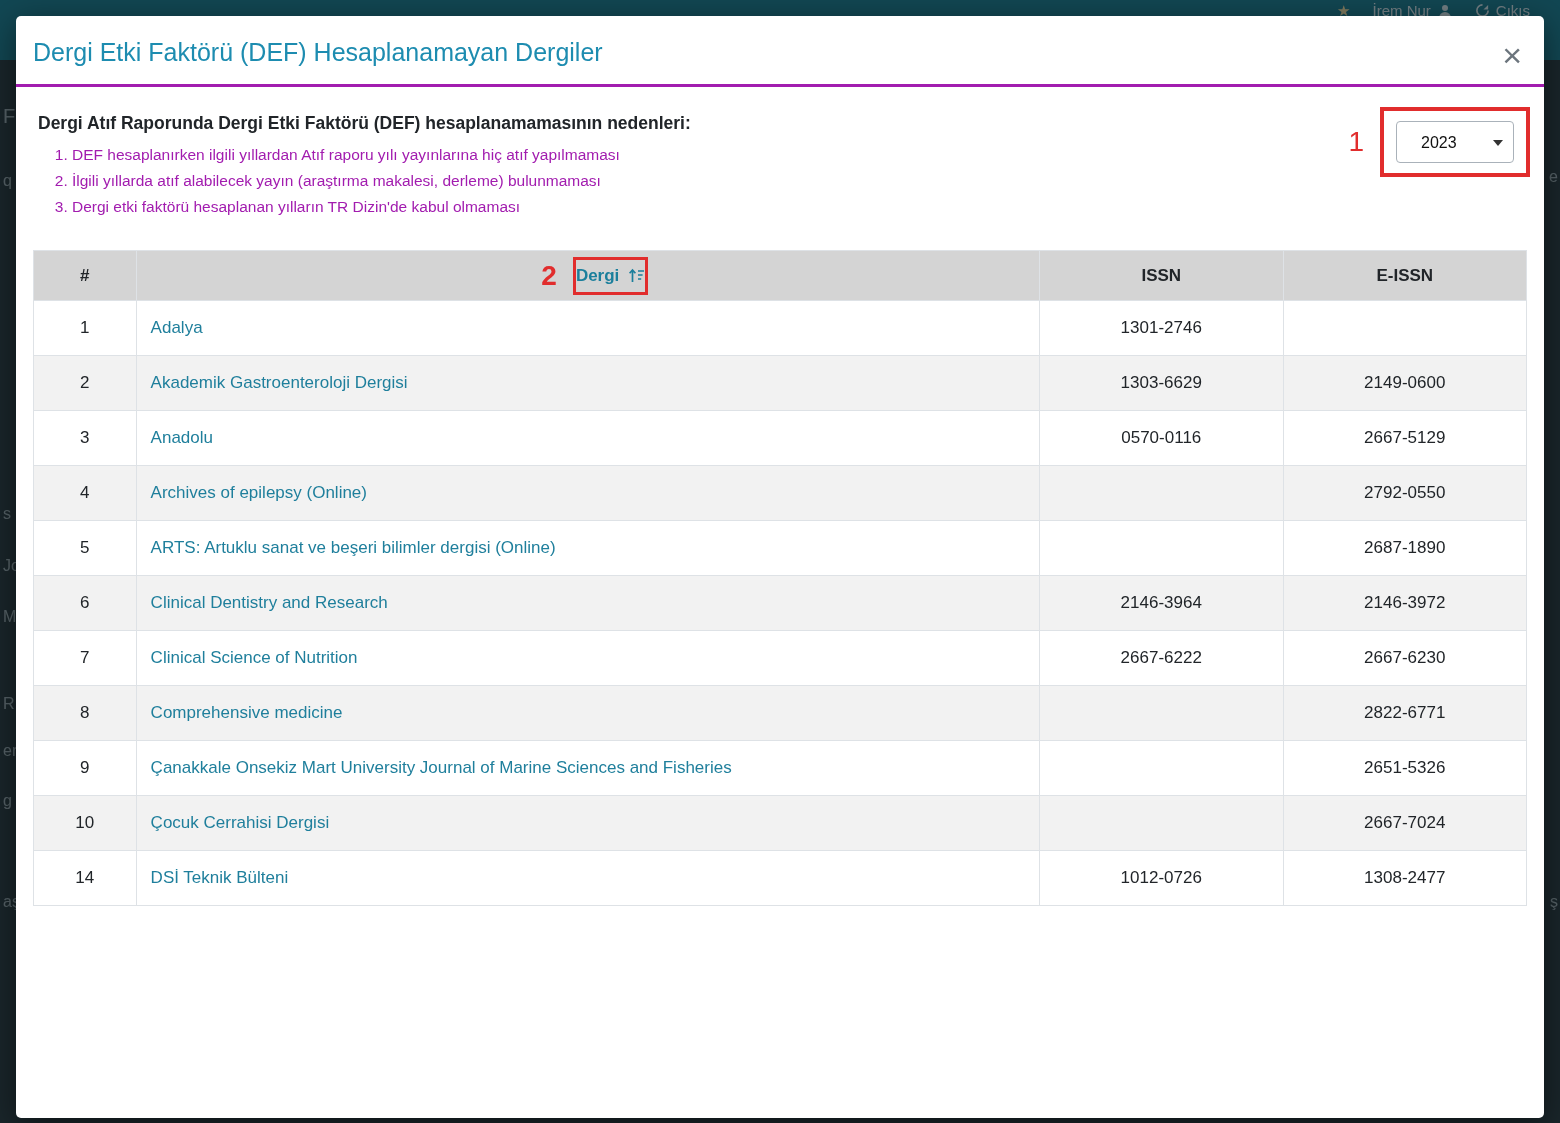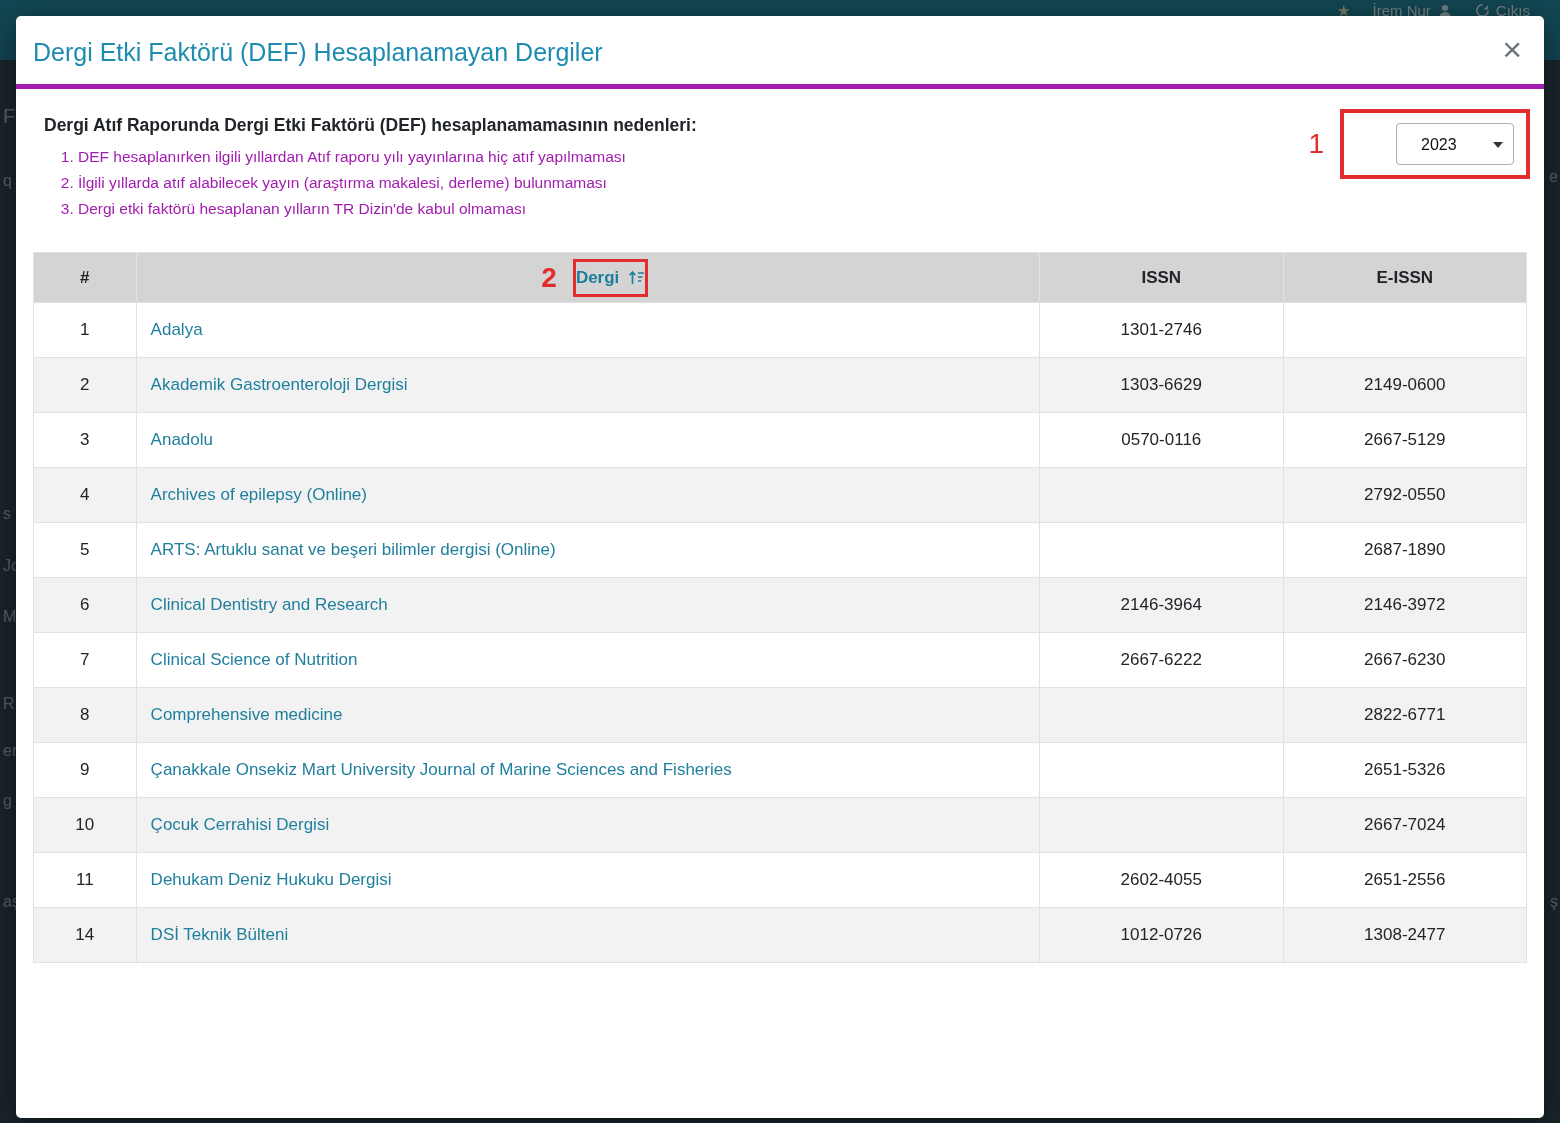--- a/index.html
+++ b/index.html
@@ -16,36 +16,36 @@
   .frag { position:absolute; color:rgba(215,228,232,.75); font-size:16px; }
   .frag.right { right:2px; }
   .frag.left  { left:3px; }
 
   .overlay { position:absolute; inset:0; background:rgba(8,20,24,.52); }
 
   
   .modal { position:absolute; left:16px; top:16px; width:1528px; height:1102px;
            background:#fff; border-radius:5px; box-shadow:0 8px 34px rgba(0,0,0,.5);
            overflow:hidden; }
-  .modal-header { display:flex; justify-content:space-between; align-items:flex-start;
-                  padding:20px 22px 16px 17px; border-bottom:5px solid #a21caf; }
+  .modal-header { display:flex; justify-content:space-between; align-items:flex-end;
+                  padding:20px 22px 16px 17px; border-bottom:3px solid #a21caf; }
   .modal-title { color:#1d8cb0; font-size:25px; font-weight:500; line-height:32px; }
   .modal-close { background:none; border:none; color:#6c757d; font-size:34px;
                  line-height:26px; cursor:pointer; font-family:"Liberation Sans",sans-serif; }
 
   .modal-body { position:relative; padding:26px 17px 0 17px; }
 
-  .intro { margin-left:11px; color:#212529; }
+  .intro { margin-left:5px; color:#212529; }
   .intro-heading { font-weight:bold; font-size:17.5px; margin-bottom:8px; }
   .intro ol { margin:4px 0 0 34px; font-size:15.5px; line-height:26px; color:#a21caf; }
 
   .year-area { position:absolute; top:20px; right:14px; display:flex; align-items:center; gap:16px; }
   .annot { color:#e12d2d; font-size:28px; line-height:1; }
   .red-box { border:4px solid #e12d2d; padding:10px 12px; background:#fff; }
-  .select-wrap { position:relative; display:inline-block;margin-left:40px; }
+  .select-wrap { position:relative; display:inline-block; }
   .year-select { width:118px; height:42px; font-size:16px; padding:0 26px 0 24px;
                  border:1px solid #aab2ba; border-radius:4px; background:#fff; color:#111;
                  appearance:none; -webkit-appearance:none; font-family:"Liberation Sans",sans-serif; }
   .chev { position:absolute; right:11px; top:50%; transform:translateY(-35%); width:0; height:0;
           border-left:5px solid transparent; border-right:5px solid transparent;
           border-top:6px solid #333; pointer-events:none; }
 
   
   table.journals { width:1494px; margin-top:30px; border-collapse:collapse; font-size:17px; }
   table.journals th, table.journals td { border:1px solid #dee2e6; }
@@ -207,26 +207,20 @@
     <td class="col-issn"></td>
     <td class="col-eissn">2651-5326</td>
   </tr>
             <tr>
     <td class="col-no">10</td>
     <td class="col-journal"><a class="journal-link">Çocuk Cerrahisi Dergisi</a></td>
     <td class="col-issn"></td>
     <td class="col-eissn">2667-7024</td>
   </tr>
             <tr>
-    <td class="col-no">11</td>
-    <td class="col-journal"><a class="journal-link">Dehukam Deniz Hukuku Dergisi</a></td>
-    <td class="col-issn">2602-4055</td>
-    <td class="col-eissn">2651-2556</td>
-  </tr>
-            <tr>
     <td class="col-no">14</td>
     <td class="col-journal"><a class="journal-link">DSİ Teknik Bülteni</a></td>
     <td class="col-issn">1012-0726</td>
     <td class="col-eissn">1308-2477</td>
   </tr>
           </tbody>
       </table>
 
     </div>
   </div>

